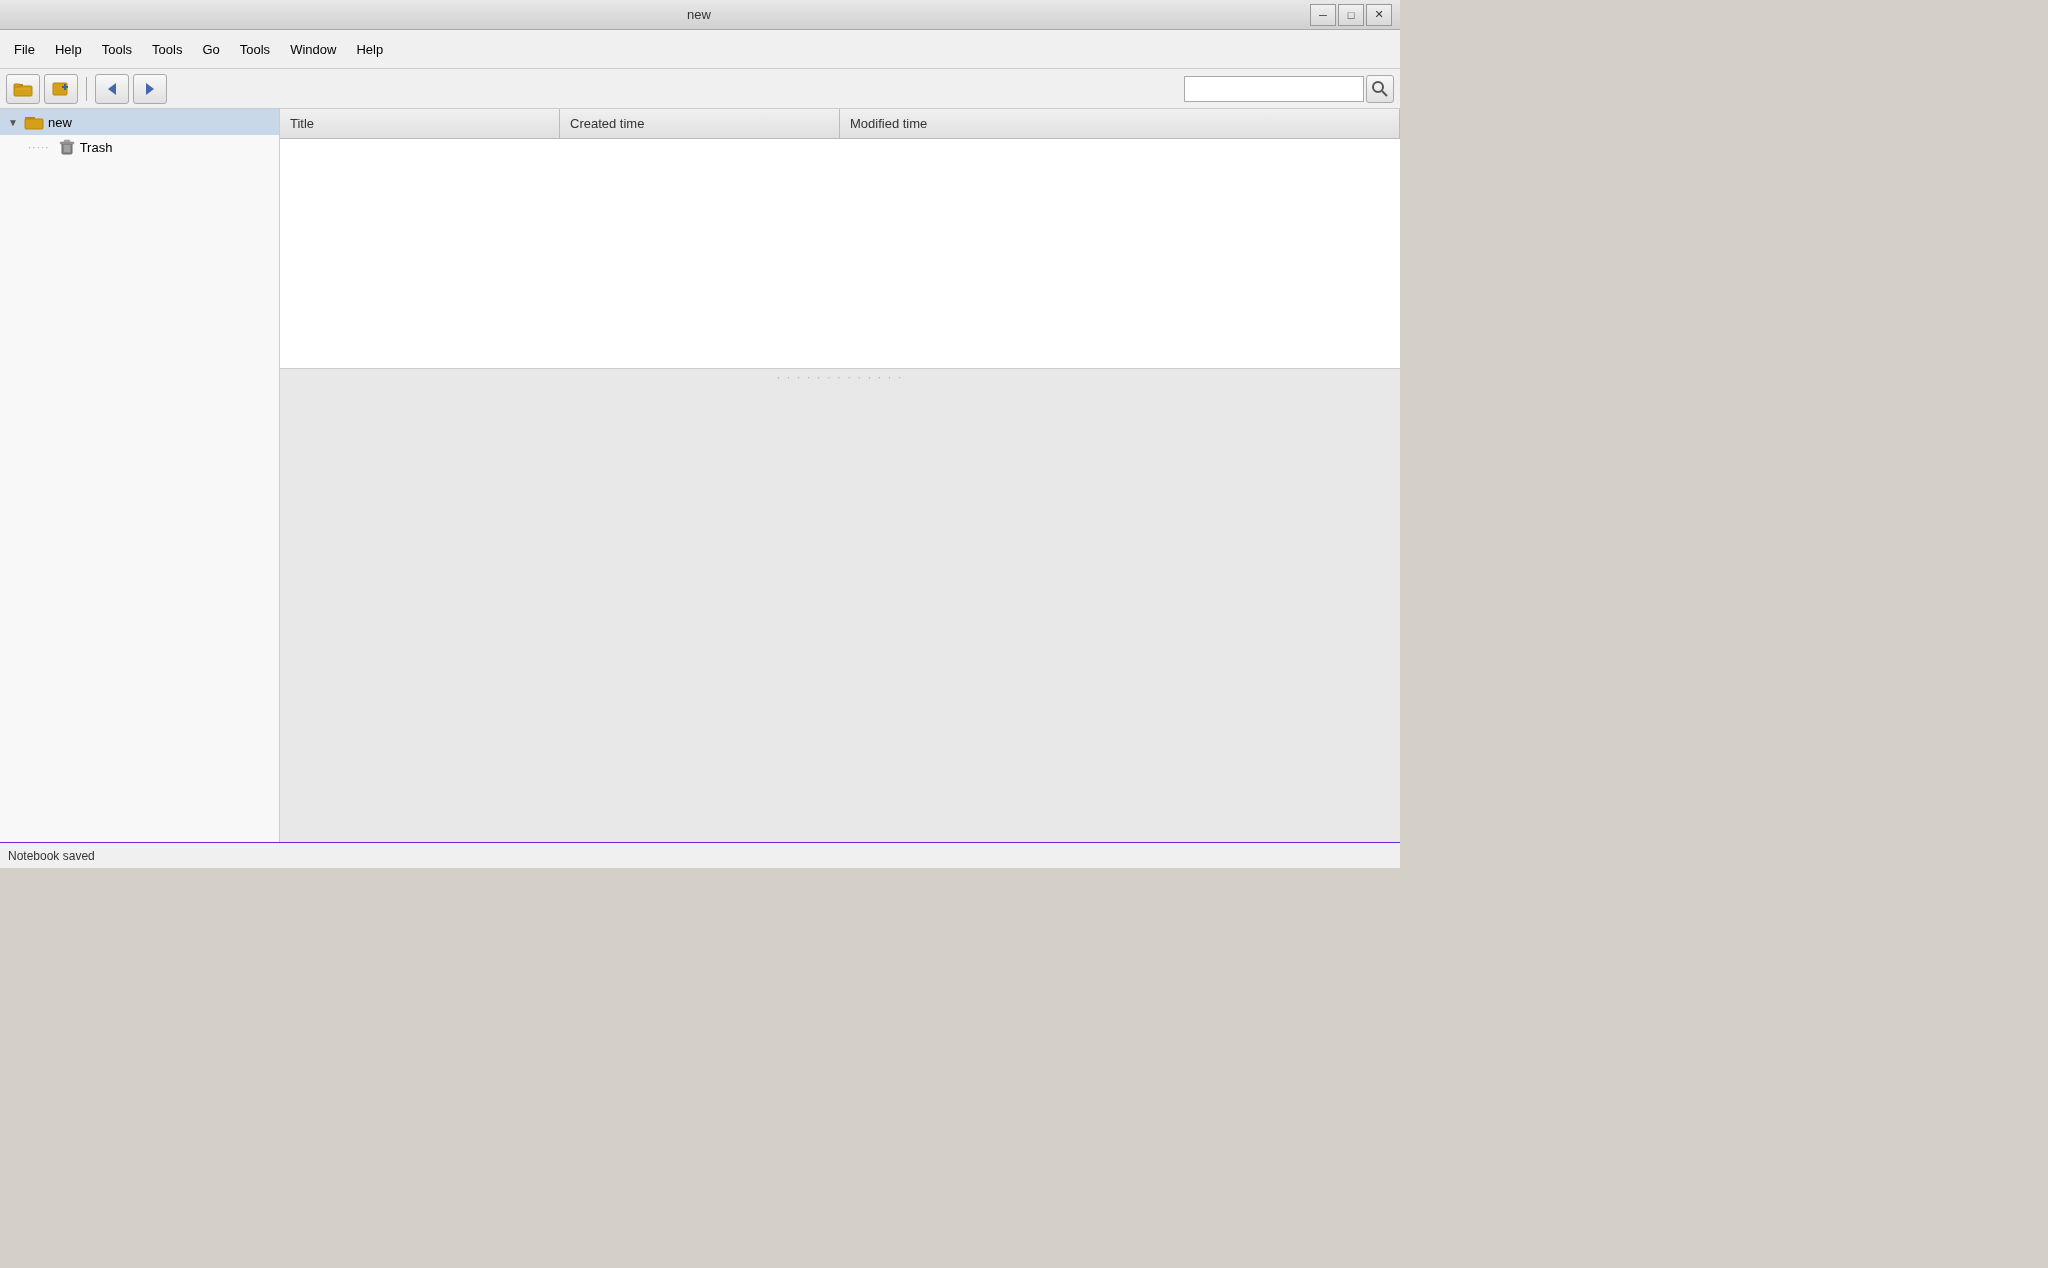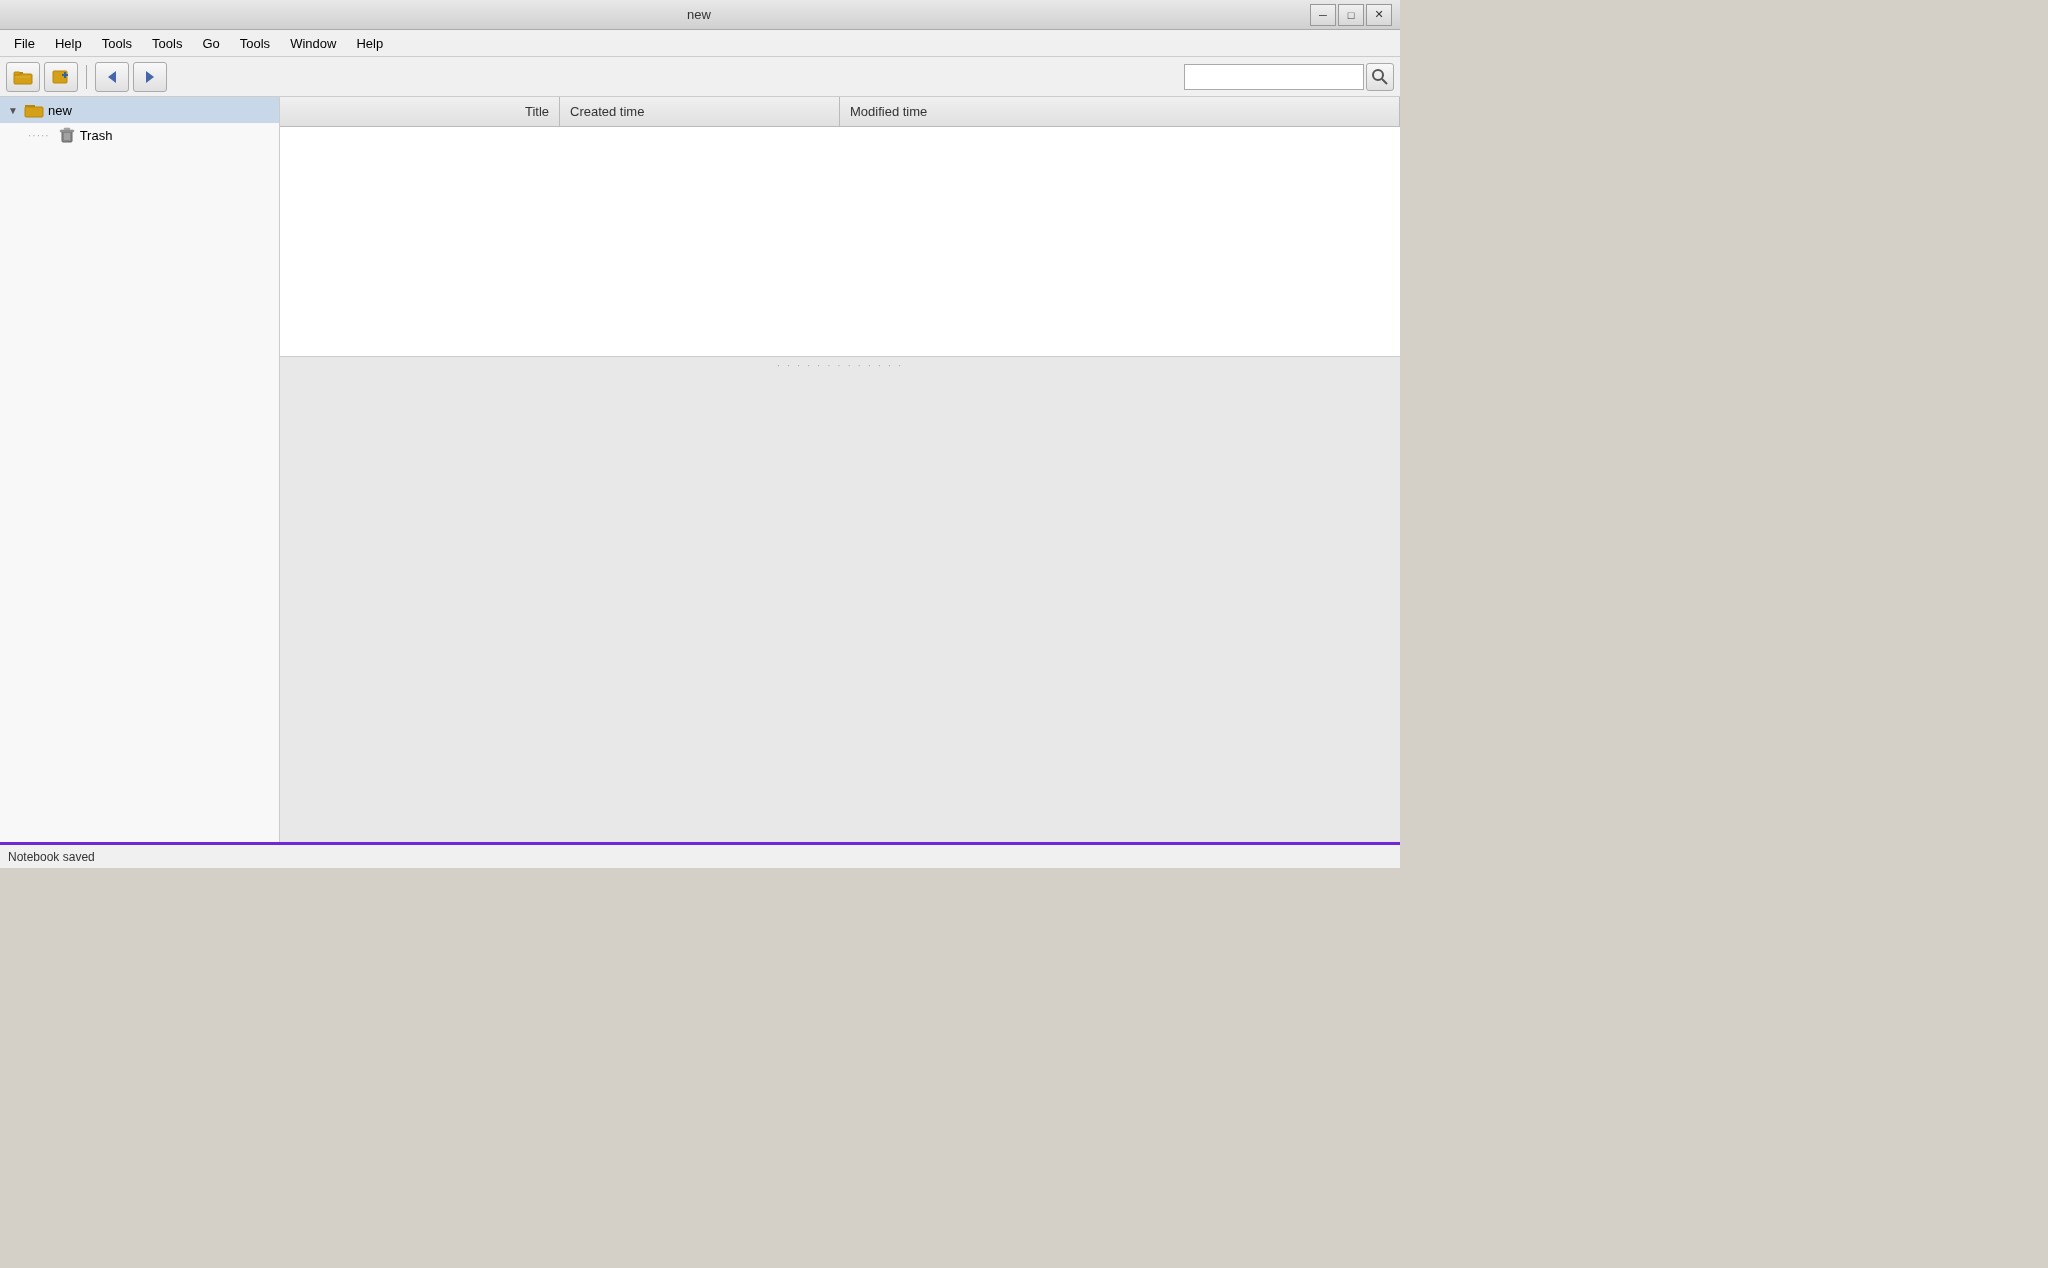--- a/index.html
+++ b/index.html
@@ -44,21 +44,21 @@
       display: flex;
       align-items: center;
       justify-content: center;
       font-size: 11px;
       color: #333;
     }
 
     
     .menu-bar {
       background: #f0f0f0;
-      height: 27px;
+      height: 39px;
       display: flex;
       align-items: center;
       padding: 0 4px;
       border-bottom: 1px solid #ccc;
     }
     .menu-item {
       padding: 4px 10px;
       cursor: pointer;
       color: #000;
       font-size: 13px;
@@ -201,21 +201,21 @@
     .col-header {
       padding: 0 10px;
       display: flex;
       align-items: center;
       font-size: 13px;
       color: #333;
       border-right: 1px solid #bbb;
       cursor: pointer;
       user-select: none;
     }
-    .col-title { flex: 0 0 280px; justify-content: flex-end; }
+    .col-title { flex: 0 0 280px; }
     .col-created { flex: 0 0 280px; text-align: center; }
     .col-modified { flex: 1; align-items: center; }
 
     .notes-list-body {
       flex: 1;
       overflow-y: auto;
       background: white;
     }
 
     
@@ -241,21 +241,21 @@
       transform: translateX(-50%);
       color: #aaa;
       font-size: 10px;
       letter-spacing: 2px;
     }
 
     
     .status-bar {
       height: 26px;
       background: #f0f0f0;
-      border-top: 3px solid #6d28d9;
+      border-top: 1px solid #6d28d9;
       display: flex;
       align-items: center;
       padding: 0 8px;
       font-size: 12px;
       color: #333;
     }
   </style>
 </head>
 <body>
 

